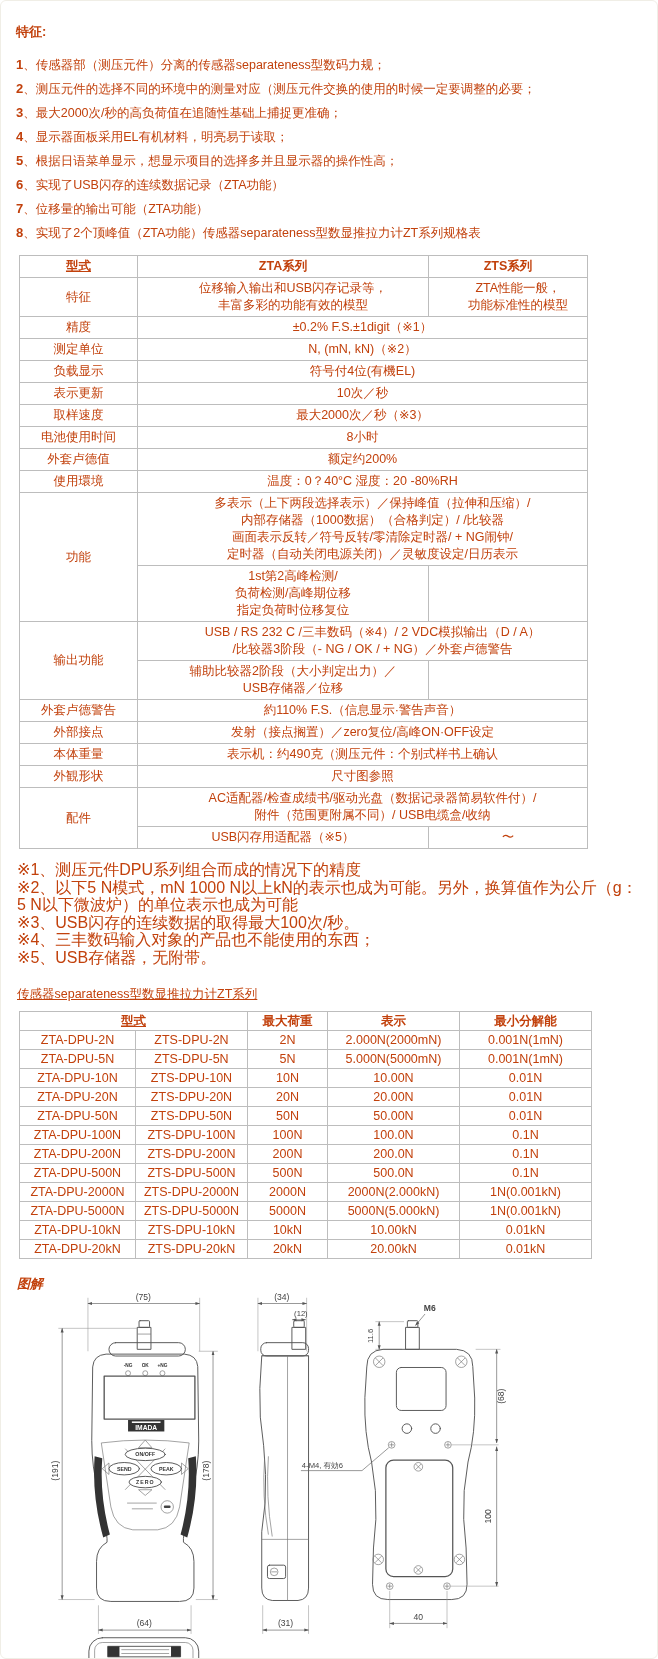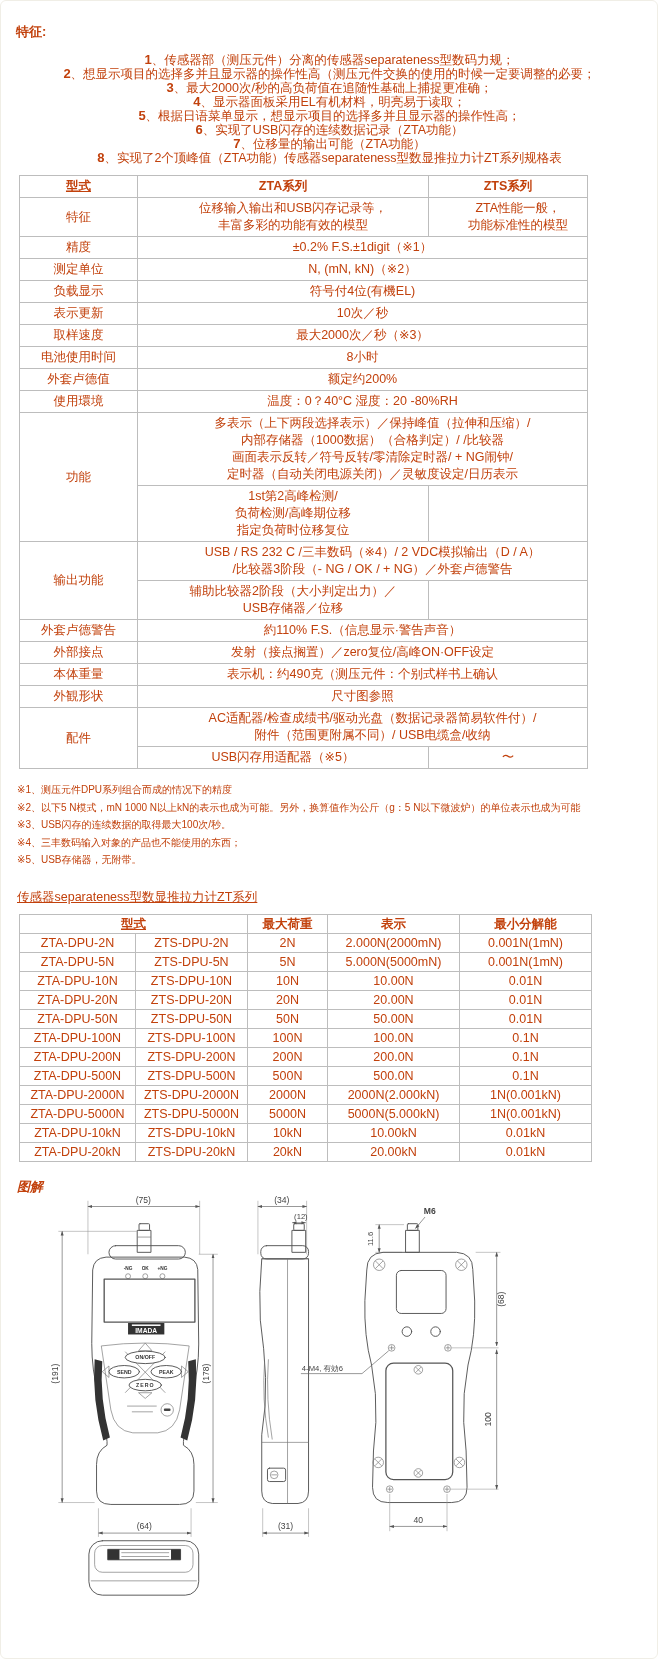--- a/index.html
+++ b/index.html
@@ -5,30 +5,30 @@
   html,body{margin:0;padding:0;background:#fff;}
   body{width:658px;height:1659px;overflow:hidden;}
   .page{
     box-sizing:border-box;width:658px;height:1659px;overflow:hidden;
     border:1px solid #f0eee6;border-radius:6px;
     padding:22px 14px 0 15px;
     font-family:"Liberation Sans","DejaVu Sans",sans-serif;
     color:#c2410c;background:#fff;
   }
   .features-title{font-size:13px;font-weight:bold;margin:0 0 12px 0;}
-  .feature-item{font-size:12.5px;line-height:14px;text-align:center;}
+  .feature-item{font-size:12.5px;line-height:23px;}
   .feature-item .num{font-weight:bold;font-size:13px;}
   table{border-collapse:collapse;table-layout:fixed;text-align:center;}
   td{border:1px solid #bdbdbd;font-size:12.5px;vertical-align:middle;padding:2px 7px;line-height:17px;word-break:break-all;}
   .spec-table{width:568px;margin:10px 0 0 3px;}
   .spec-table .hdr{font-weight:bold;}
   .model-table .hdr{font-weight:bold;}
   .u{text-decoration:underline;}
   .cell-line{line-height:17px;margin-left:20px;}
-  .notes{margin:12px 0 0 1px;font-size:10px;line-height:17.5px;}
+  .notes{margin:12px 0 0 1px;font-size:16px;line-height:17.5px;}
   .note-line{margin:0;}
   .t2-title{margin:20px 0 8px 1px;font-size:12.5px;text-decoration:underline;}
   .model-table{width:572px;margin:0 0 0 3px;}
   .model-table td{padding:1px 7px;line-height:16px;}
   .diagram-title{font-size:13px;font-weight:bold;margin:16px 0 0 1px;font-style:italic;}
   .diagram-wrap{margin-top:0;}
   
   .dev{fill:none;stroke:#555;stroke-width:1;stroke-linejoin:round;stroke-linecap:round;}
   .devthin{fill:none;stroke:#777;stroke-width:0.7;}
   .devfill{fill:#333;stroke:none;}
@@ -40,21 +40,21 @@
 </style>
 </head>
 <body>
 
 <div class="page">
 
   <div class="features-title">特征:</div>
 
   <div>
     <div class="feature-item"><span class="num">1</span><span>、</span><span>传感器部（测压元件）分离的传感器separateness型数码力规；</span></div>
-    <div class="feature-item"><span class="num">2</span><span>、</span><span>想显示项目的选择多并且显示器的操作性高（测压元件交换的使用的时候一定要调整的必要；</span></div>
+    <div class="feature-item"><span class="num">2</span><span>、</span><span>测压元件的选择不同的环境中的测量对应（测压元件交换的使用的时候一定要调整的必要；</span></div>
     <div class="feature-item"><span class="num">3</span><span>、</span><span>最大2000次/秒的高负荷值在追随性基础上捕捉更准确；</span></div>
     <div class="feature-item"><span class="num">4</span><span>、</span><span>显示器面板采用EL有机材料，明亮易于读取；</span></div>
     <div class="feature-item"><span class="num">5</span><span>、</span><span>根据日语菜单显示，想显示项目的选择多并且显示器的操作性高；</span></div>
     <div class="feature-item"><span class="num">6</span><span>、</span><span>实现了USB闪存的连续数据记录（ZTA功能）</span></div>
     <div class="feature-item"><span class="num">7</span><span>、</span><span>位移量的输出可能（ZTA功能）</span></div>
     <div class="feature-item"><span class="num">8</span><span>、</span><span>实现了2个顶峰值（ZTA功能）传感器separateness型数显推拉力计ZT系列规格表</span></div>
   </div>
 
   <table class="spec-table">
     <colgroup>

